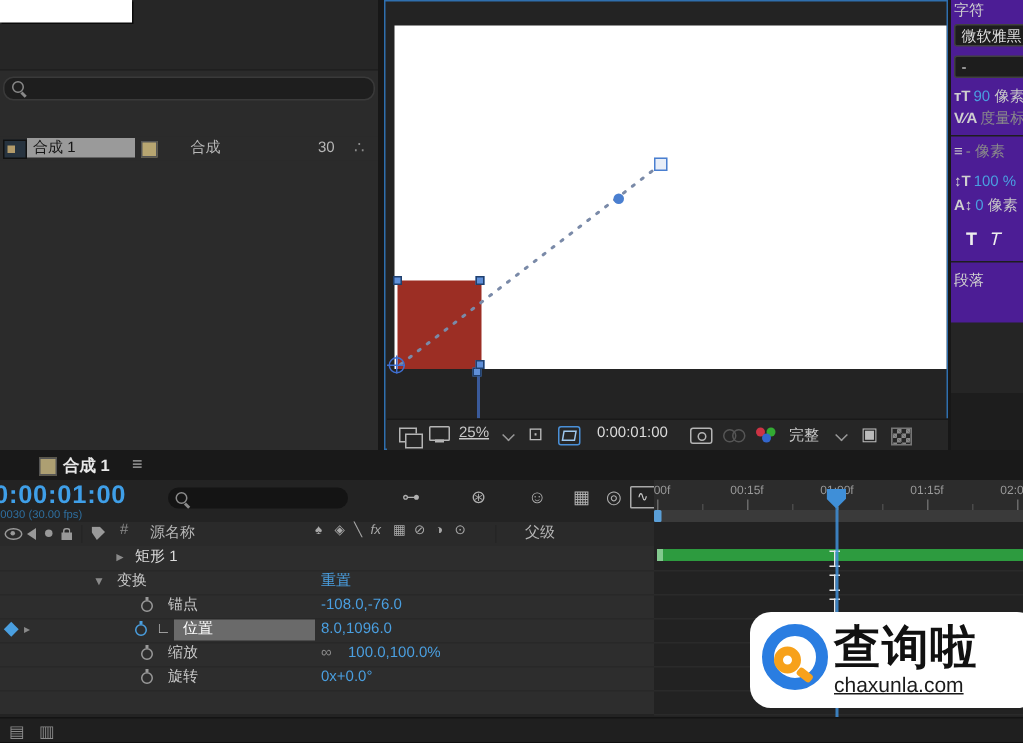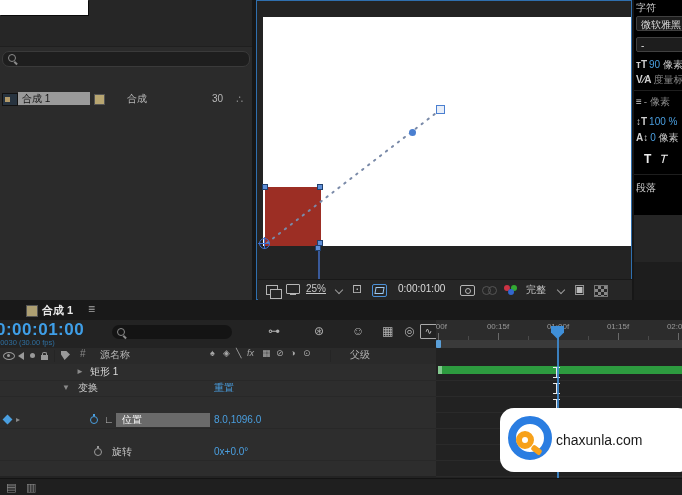--- a/index.html
+++ b/index.html
@@ -66,21 +66,21 @@
   .cc-ic::before,.cc-ic::after{content:"";position:absolute;width:7px;height:7px;border:1px solid #555;border-radius:50%;}
   .cc-ic::after{left:6px;}
   .rgb-ic{position:absolute;width:14px;height:10px;}
   .rgb-ic i{position:absolute;width:6px;height:6px;border-radius:50%;display:block;}
   .checker-ic{position:absolute;width:12px;height:10px;border:1px solid #777;
      background-image:linear-gradient(45deg,#888 25%,transparent 25%,transparent 75%,#888 75%),
                       linear-gradient(45deg,#888 25%,transparent 25%,transparent 75%,#888 75%);
      background-size:6px 6px;background-position:0 0,3px 3px;}
 
   
-  .charp{left:634px;top:0;width:48px;height:300px;background:#000000;overflow:hidden;font-size:10px;}
+  .charp{left:634px;top:0;width:48px;height:300px;background:#4c1d95;overflow:hidden;font-size:10px;}
   .cbox{position:absolute;left:2px;width:60px;height:15px;background:#1d1d1d;border:1px solid #404040;border-radius:2px;line-height:15px;padding-left:4px;box-sizing:border-box;color:#ddd;white-space:nowrap;}
   .crow{position:absolute;left:2px;width:60px;height:14px;line-height:14px;white-space:nowrap;}
   .cic{color:#cfcfcf;font-weight:bold;margin-right:2px;}
   .cdivider{position:absolute;left:0;width:48px;height:1px;background:#1e1e1e;}
 
   
   .timeline{left:0;top:300px;width:682px;height:195px;background:#232323;}
   .tl-tabbar{left:0;top:0;width:682px;height:20px;background:#191919;border-bottom:1px solid #0f0f0f;font-size:11px;}
   .tab-chip{position:absolute;left:26px;top:5px;width:10px;height:10px;background:#ad9f72;border:1px solid #555;}
   .tl-left{left:0;top:20px;width:436px;height:28px;background:#232323;}
@@ -124,21 +124,21 @@
   .tl-foot{left:0;top:178px;width:682px;height:17px;background:#1f1f1f;border-top:1px solid #141414;font-size:10px;}
   .toggle-btn{position:absolute;left:178px;top:2px;width:152px;height:13px;background:#2b2b2b;border:1px solid #1a1a1a;border-radius:2px;text-align:center;line-height:13px;color:#c5c5c5;}
 
   
   .watermark{left:500px;top:408px;width:192px;height:64px;background:#ffffff;border-radius:14px;display:flex;align-items:center;padding-left:8px;box-sizing:border-box;z-index:60;}
   .wm-logo{position:relative;width:48px;height:48px;flex:0 0 auto;}
   .wm-ring{position:absolute;left:0;top:0;width:44px;height:44px;border:8px solid #2a7de1;border-radius:50%;box-sizing:border-box;}
   .wm-lens{position:absolute;left:8px;top:15px;width:18px;height:18px;border:6px solid #f7a11a;border-radius:50%;background:#fff;box-sizing:border-box;}
   .wm-handle{position:absolute;left:23px;top:31px;width:11px;height:6px;background:#f7a11a;border-radius:2px;transform:rotate(38deg);}
   .wm-title{font-size:31px;font-weight:bold;color:#111;line-height:1.05;letter-spacing:1px;white-space:nowrap;}
-  .wm-domain{font-size:14px;color:#1a1a1a;white-space:nowrap;}
+  .wm-domain{font-size:14px;color:#1a1a1a;white-space:nowrap;text-decoration:underline;}
 </style>
 </head>
 <body>
 
 <div class="app">
 
   <div class="abs project">
     <div class="abs proj-top"></div>
     <div class="abs searchbar">
       <span class="mag"></span>
@@ -304,28 +304,39 @@
     <div class="abs rows-left">
       <div class="trow" style="top:0;">
         <span class="abs dim" style="left:76px;font-size:8px;">►</span>
         <span class="abs" style="left:90px;color:#ddd;">矩形 1</span>
       </div>
       <div class="trow" style="top:16px;">
         <span class="abs dim" style="left:62px;font-size:8px;">▼</span>
         <span class="abs" style="left:78px;color:#c8c8c8;">变换</span>
         <span class="abs blue" style="left:214px;">重置</span>
       </div>
+      <div class="trow" style="top:32px;">
+        <span class="sw-ic" style="left:94px;"></span>
+        <span class="abs" style="left:112px;color:#c8c8c8;">锚点</span>
+        <span class="abs blue" style="left:214px;">-108.0,-76.0</span>
+      </div>
       <div class="trow" style="top:48px;">
         <span class="kf-diamond" style="left:4px;top:4px;"></span>
         <span class="abs dim" style="left:16px;font-size:8px;">▸</span>
         <span class="sw-ic act" style="left:90px;"></span>
         <span class="abs" style="left:104px;color:#bbb;">∟</span>
         <span class="pos-chip">位置</span>
         <span class="abs blue" style="left:214px;">8.0,1096.0</span>
       </div>
+      <div class="trow" style="top:64px;">
+        <span class="sw-ic" style="left:94px;"></span>
+        <span class="abs" style="left:112px;color:#c8c8c8;">缩放</span>
+        <span class="abs dim" style="left:214px;">∞</span>
+        <span class="abs blue" style="left:232px;">100.0,100.0%</span>
+      </div>
       <div class="trow" style="top:80px;">
         <span class="sw-ic" style="left:94px;"></span>
         <span class="abs" style="left:112px;color:#c8c8c8;">旋转</span>
         <span class="abs blue" style="left:214px;">0x+0.0°</span>
       </div>
     </div>
 
     <span class="kf-i" style="left:553px;top:67px;"></span>
     <span class="kf-i" style="left:553px;top:83px;"></span>
     <span class="kf-i" style="left:553px;top:99px;"></span>
@@ -338,17 +349,18 @@
     </div>
   </div>
 
   <div class="abs watermark">
     <div class="wm-logo">
       <div class="wm-ring"></div>
         <div class="wm-lens"></div>
         <div class="wm-handle"></div>
     </div>
     <div class="wm-text">
+      <div class="wm-title">查询啦</div>
       <div class="wm-domain">chaxunla.com</div>
     </div>
   </div>
 
 </div>
 
 </body></html>

